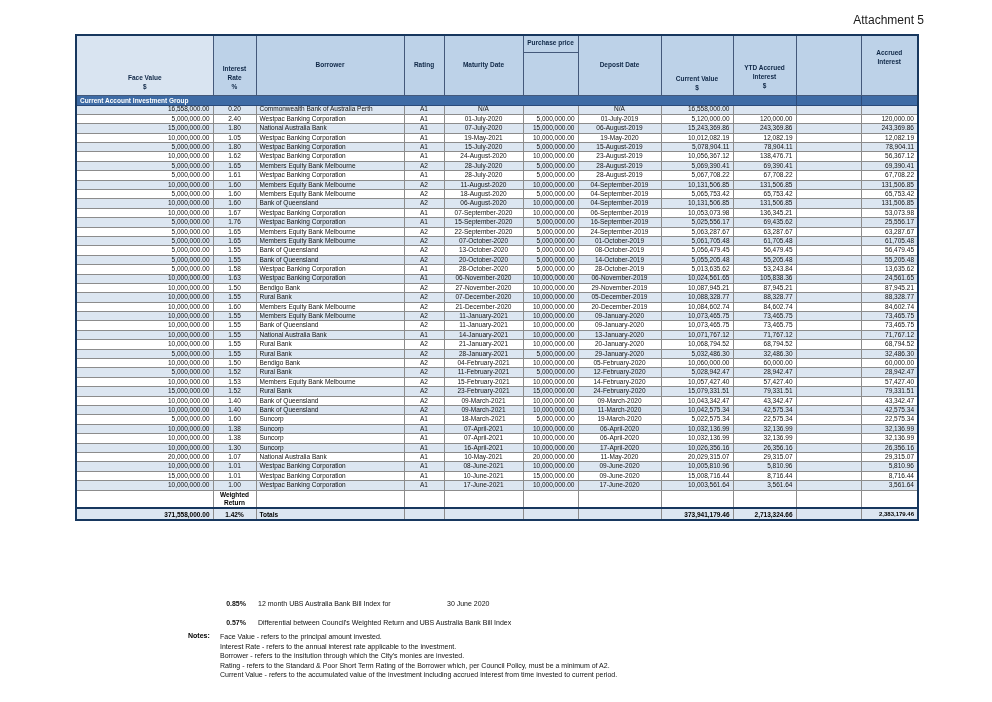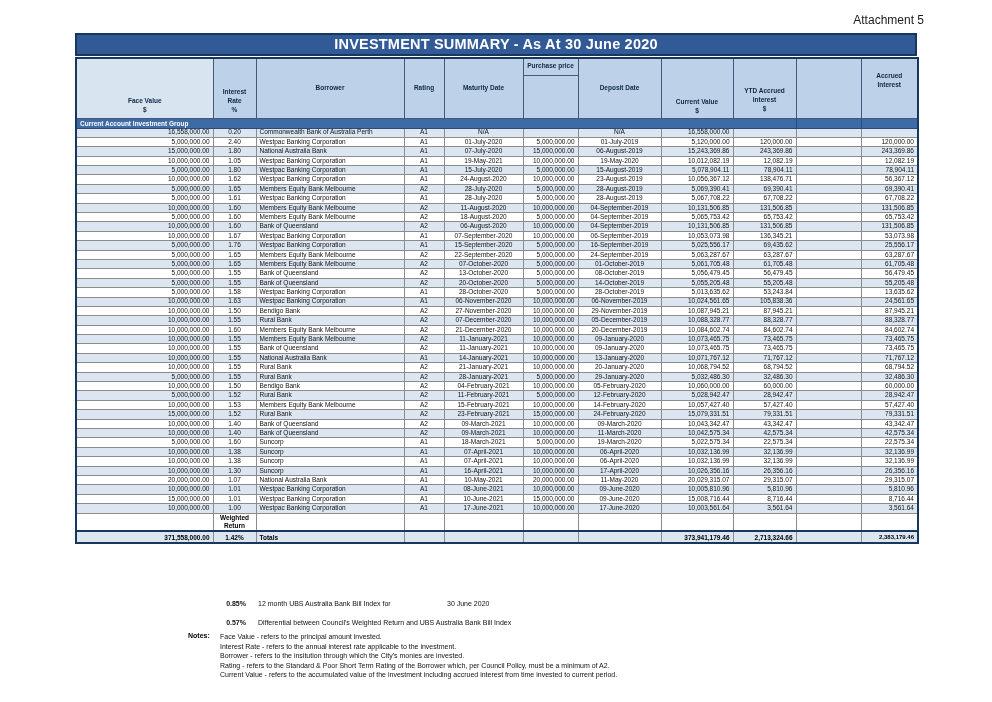--- a/index.html
+++ b/index.html
@@ -67,21 +67,20 @@
 </style>
 </head>
 <body>
 
 <div class="page">
 
   <div class="attachment">Attachment 5</div>
 
   <div class="invest-wrap">
 
-    <div class="title-bar">INVESTMENT SUMMARY - As At  30 June 2020</div>
 
     <table class="inv">
       <colgroup>
         <col style="width:137px">
           <col style="width:43px">
           <col style="width:148px">
           <col style="width:40px">
         <col style="width:79px">
           <col style="width:55px">
           <col style="width:83px">

